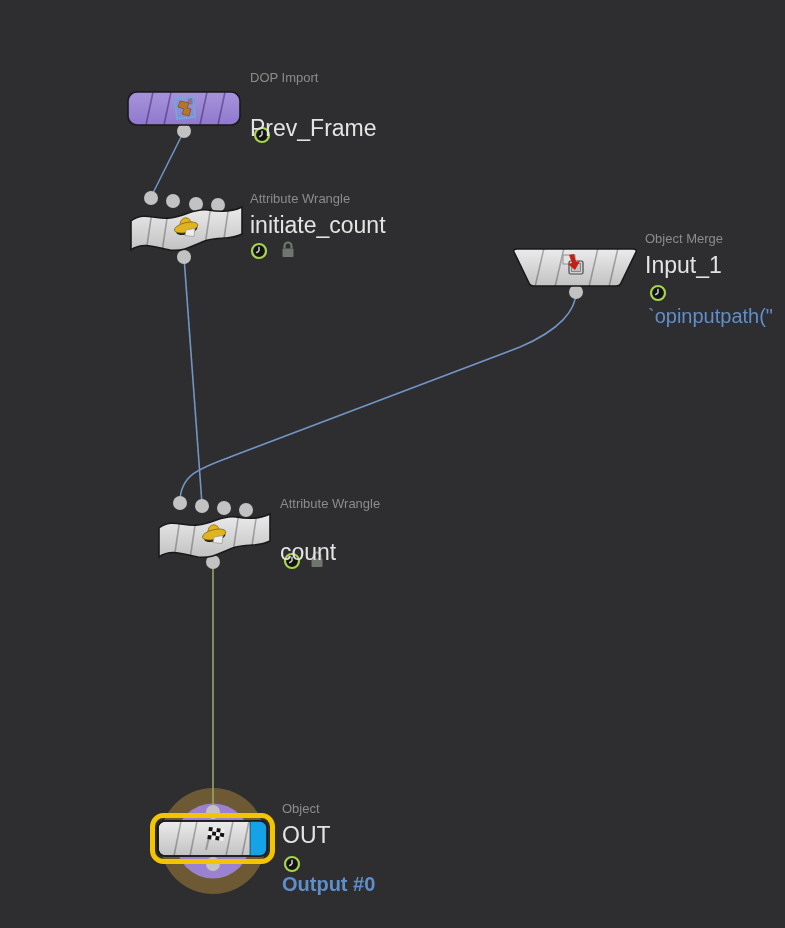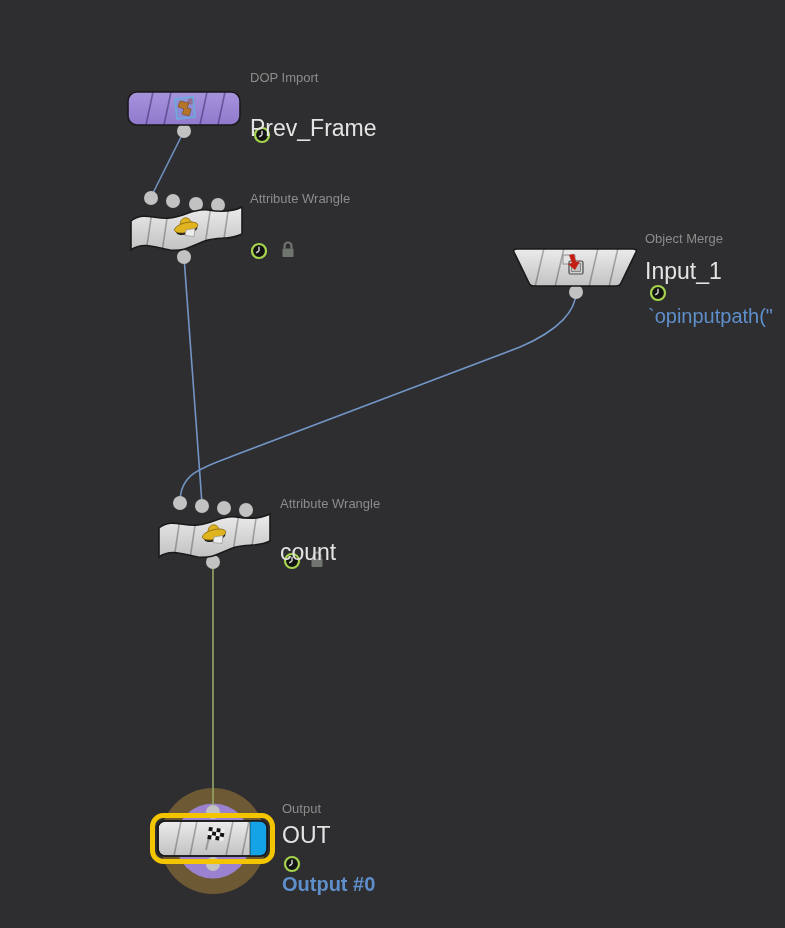--- a/index.html
+++ b/index.html
@@ -190,25 +190,26 @@
   <use href="#clockBadge" transform="translate(658,293)"></use>
   <use href="#clockBadge" transform="translate(292,561)"></use>
   <use href="#lockBadge" transform="translate(317,560)"></use>
   <use href="#clockBadge" transform="translate(292,864)"></use>
 </svg>
 
 <div class="label lbl-type" style="left:250px;top:71px;">DOP Import</div>
 <div class="label lbl-name" style="left:250px;top:93px;margin-top:24px;">Prev_Frame</div>
 
 <div class="label lbl-type" style="left:250px;top:192px;">Attribute Wrangle</div>
+<div class="label lbl-name" style="left:250px;top:214px;">initiate_count</div>
 
 <div class="label lbl-type" style="left:645px;top:232px;text-align:center;">Object Merge</div>
-<div class="label lbl-name" style="left:645px;top:260px;">Input_1</div>
+<div class="label lbl-name" style="left:645px;top:254px;">Input_1</div>
 <div class="label lbl-expr" style="left:648px;top:306px;">`opinputpath("</div>
 
 <div class="label lbl-type" style="left:280px;top:497px;">Attribute Wrangle</div>
 <div class="label lbl-name" style="left:280px;top:541px;">count</div>
 
-<div class="label lbl-type" style="left:282px;top:802px;">Output</div>
+<div class="label lbl-type" style="left:282px;top:802px;">Object</div>
 <div class="label lbl-name" style="left:282px;top:824px;">OUT</div>
 <div class="label lbl-expr" style="left:282px;top:874px;font-weight:bold;">Output #0</div>
 
 </div>
 
 </body></html>

